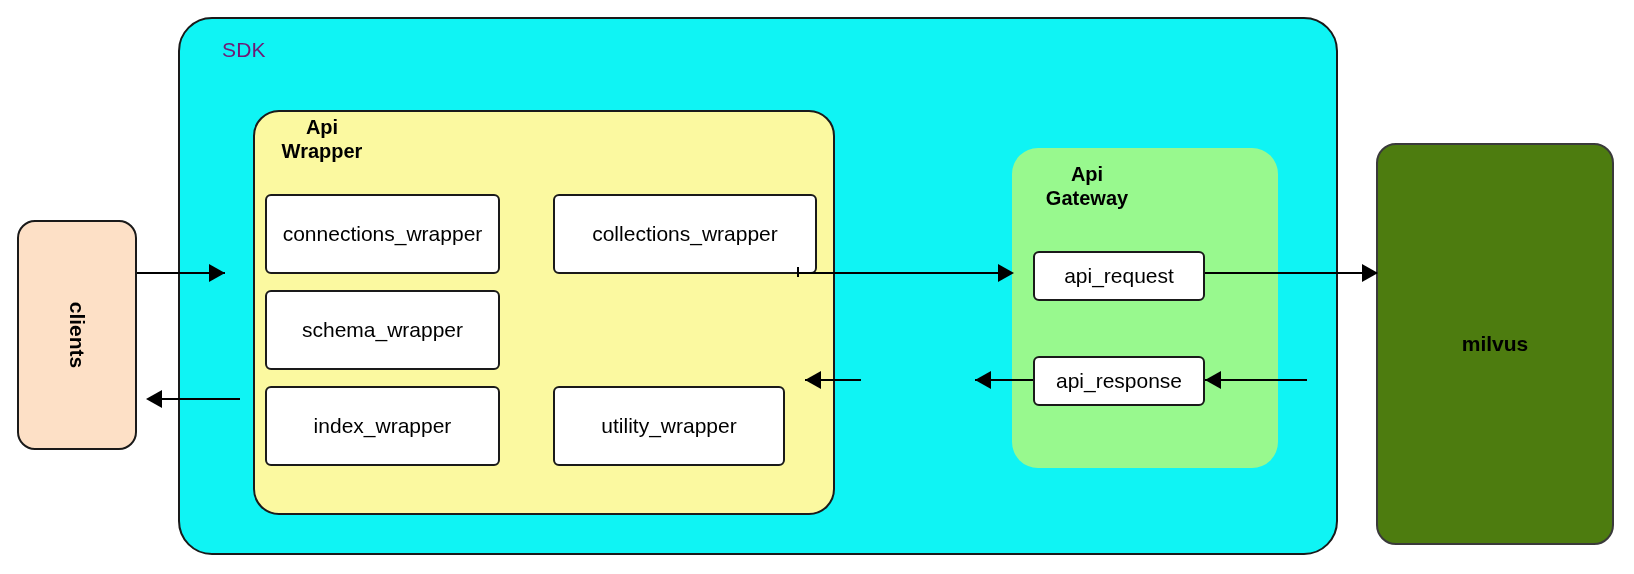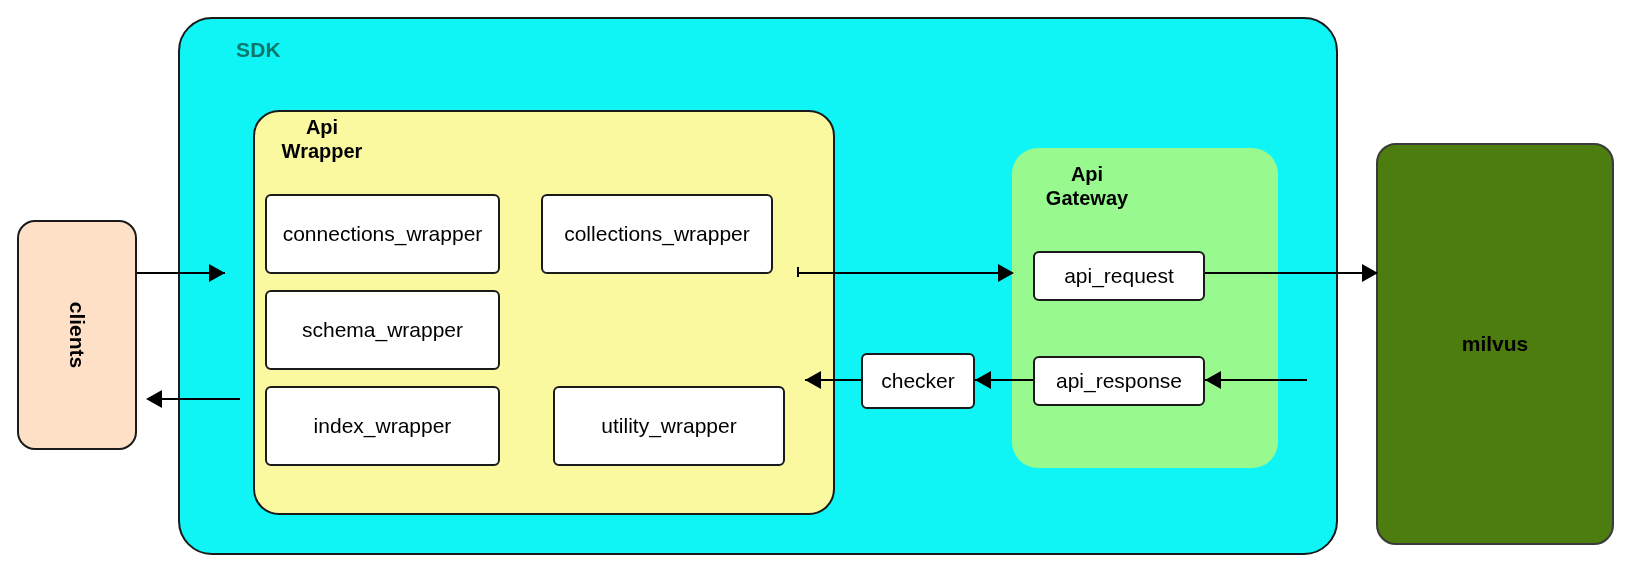--- a/index.html
+++ b/index.html
@@ -26,25 +26,25 @@
     left: 178px;
     top: 17px;
     width: 1160px;
     height: 538px;
     background: #0ff4f4;
     border: 2px solid #1a1a1a;
     border-radius: 34px;
   }
   .sdk-label {
     position: absolute;
-    left: 236px;
+    left: 222px;
     top: 38px;
     font-size: 21px;
-    font-weight: bold;
-    color: #0f766e;
+    font-weight: normal;
+    color: #701a75;
     letter-spacing: 0.2px;
     white-space: nowrap;
   }
   
   .apiwrapper-box {
     left: 253px;
     top: 110px;
     width: 582px;
     height: 405px;
     background: #fbf9a0;
@@ -168,28 +168,27 @@
   <div class="node sdk-box"></div>
   <div class="sdk-label">SDK</div>
 
   <div class="node apiwrapper-box"></div>
   <div class="apiwrapper-label">
     <div>Api</div>
     <div>Wrapper</div>
   </div>
 
   <div class="leaf" style="left:265px; top:194px; width:235px; height:80px;">connections_wrapper</div>
-  <div class="leaf" style="left:541px; top:194px; width:232px; height:80px;">collections_wrapper</div>
+  <div class="leaf" style="left:553px; top:194px; width:264px; height:80px;">collections_wrapper</div>
 
   <div class="leaf" style="left:265px; top:290px; width:235px; height:80px;">schema_wrapper</div>
 
   <div class="leaf" style="left:265px; top:386px; width:235px; height:80px;">index_wrapper</div>
   <div class="leaf" style="left:553px; top:386px; width:232px; height:80px;">utility_wrapper</div>
 
-  <div class="leaf" style="left:861px; top:353px; width:114px; height:56px;">checker</div>
 
   <div class="node gateway-box"></div>
   <div class="gateway-label">
     <div>Api</div>
     <div>Gateway</div>
   </div>
 
   <div class="leaf" style="left:1033px; top:251px; width:172px; height:50px;">api_request</div>
   <div class="leaf" style="left:1033px; top:356px; width:172px; height:50px;">api_response</div>
 

